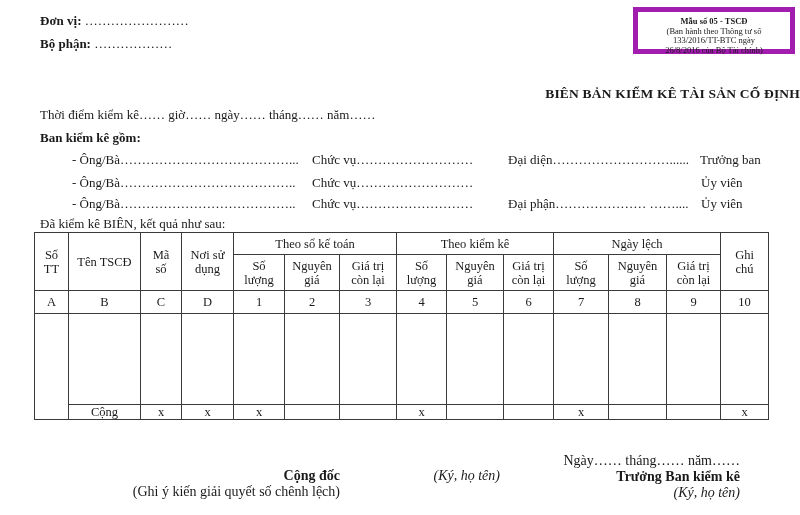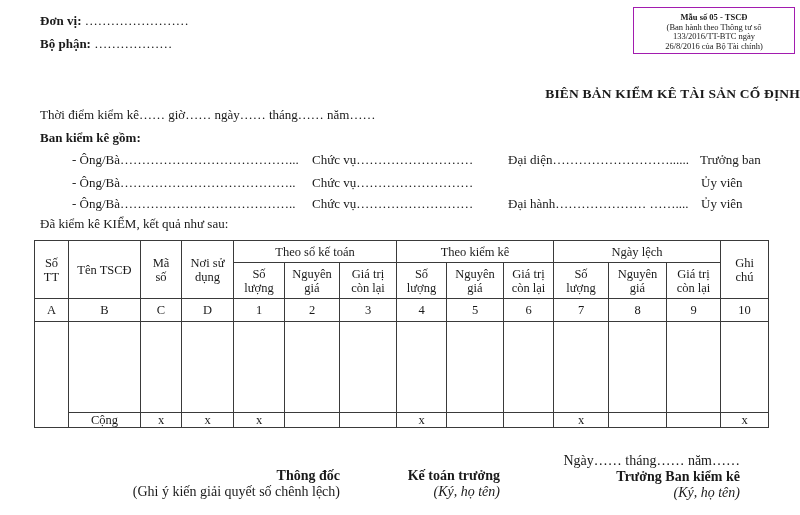--- a/index.html
+++ b/index.html
@@ -3,29 +3,29 @@
 <meta charset="utf-8">
 <style>
   html, body { margin: 0; padding: 0; background: #ffffff; }
   body { width: 800px; height: 515px; position: relative; overflow: hidden;
          font-family: "Liberation Serif", "DejaVu Serif", serif; color: #1a1a1a; }
   .abs { position: absolute; white-space: nowrap; }
   .bold { font-weight: bold; }
   .ital { font-style: italic; }
   .hdr-line { font-size: 13px; }
   .form-box { position: absolute; left: 633px; top: 7px; width: 162px; height: 47px;
-              border: 1px solid #a21caf; box-sizing: border-box; text-align: center;
+              border: 5px solid #a21caf; box-sizing: border-box; text-align: center;
               font-size: 8.5px; line-height: 9.5px; padding-top: 5px; }
   .form-box .code { font-weight: bold; }
   .title { left: 0; width: 800px; text-align: right; top: 86px; font-size: 13.5px; font-weight: bold; letter-spacing: 0.2px; }
   .line { font-size: 13px; left: 40px; }
   .member-row { position: absolute; left: 40px; font-size: 13px; height: 16px; width: 720px; }
   .member-row span { position: absolute; white-space: nowrap; margin-left: 32px; }
   table.grid { position: absolute; left: 34px; top: 232px; border-collapse: collapse;
-               font-size: 12.5px; text-align: center; table-layout: fixed; margin-top: 8px; }
+               font-size: 12.5px; text-align: center; table-layout: fixed; }
   table.grid td { border: 1px solid #3a3a3a; padding: 0; line-height: 14px; vertical-align: middle; }
   .sig { position: absolute; text-align: right; font-size: 14px; line-height: 16px; }
 </style>
 </head>
 <body>
 
 <div class="abs hdr-line" style="left:40px; top:13px;">
   <span class="bold">Đơn vị:</span>
   <span>……………………</span>
 </div>
@@ -53,25 +53,25 @@
   <span style="left:628px;">Trưởng ban</span>
 </div>
 <div class="member-row" style="top:175px;">
   <span style="left:0;">- Ông/Bà…………………………………..</span>
   <span style="left:240px;">Chức vụ………………………</span>
   <span style="left:629px;">Ủy viên</span>
 </div>
 <div class="member-row" style="top:196px;">
   <span style="left:0;">- Ông/Bà…………………………………..</span>
   <span style="left:240px;">Chức vụ………………………</span>
-  <span style="left:436px;">Đại hành………………… ……....</span>
+  <span style="left:436px;">Đại phận………………… ……....</span>
   <span style="left:629px;">Ủy viên</span>
 </div>
 
-<div class="abs line" style="top:216px;">Đã kiểm kê KIỂM, kết quả như sau:</div>
+<div class="abs line" style="top:216px;">Đã kiểm kê BIÊN, kết quả như sau:</div>
 
 <table class="grid">
   <colgroup>
     <col style="width:34px">
       <col style="width:72px">
       <col style="width:41px">
       <col style="width:52px">
     <col style="width:51px">
       <col style="width:55px">
       <col style="width:57px">
@@ -149,24 +149,23 @@
     <td></td>
     <td>x</td>
     <td></td>
     <td></td>
     <td>x</td>
   </tr>
 </tbody>
   </table>
 
 <div class="sig" style="left:0; width:340px; top:468px;">
-  <div class="bold">Thông đốc</div>
+  <div class="bold">Cộng đốc</div>
   <div>(Ghi ý kiến giải quyết số chênh lệch)</div>
 </div>
 <div class="sig" style="left:300px; width:200px; top:468px;">
-  <div class="bold">Kế toán trưởng</div>
   <div class="ital">(Ký, họ tên)</div>
 </div>
 <div class="sig" style="left:540px; width:200px; top:453px;">
   <div>Ngày…… tháng…… năm……</div>
   <div class="bold">Trưởng Ban kiểm kê</div>
   <div class="ital">(Ký, họ tên)</div>
 </div>
 
 </body></html>

